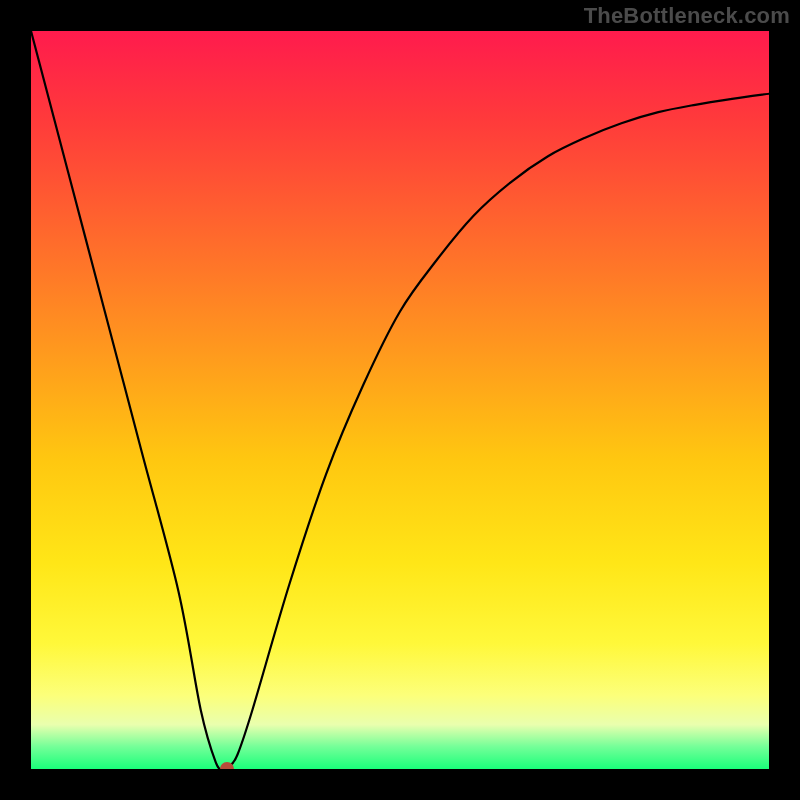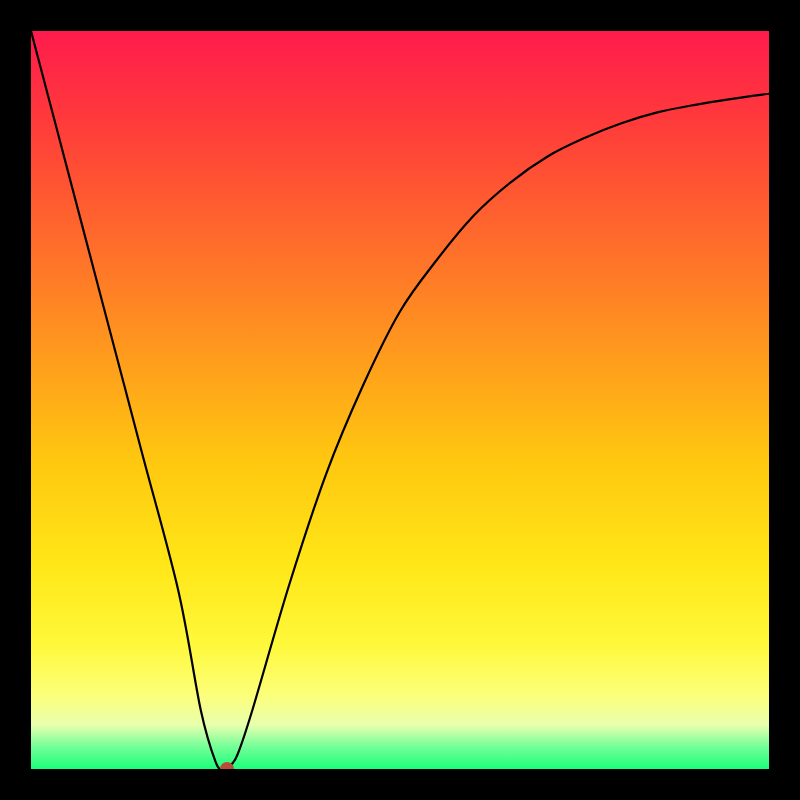--- a/index.html
+++ b/index.html
@@ -73,20 +73,21 @@
     border-radius: 50%;
     background: #b84c3a;
     transform: translate(-50%, -50%);
   }
 </style>
 </head>
 <body>
 
 <div class="frame">
 
+  <div class="watermark">TheBottleneck.com</div>
 
   <div class="plot-area">
     <div class="gradient"></div>
 
     <svg class="curve" viewBox="0 0 738 738" preserveAspectRatio="none">
       <path d="M 0.00 0.00 C 6.15 23.37, 24.60 93.48, 36.90 140.22 C 49.20 186.96, 61.50 233.70, 73.80 280.44 C 86.10 327.18, 98.40 373.92, 110.70 420.66 C 123.00 467.40, 137.76 517.83, 147.60 560.88 C 157.44 603.93, 163.59 650.67, 169.74 678.96 C 175.89 707.25, 180.81 720.78, 184.50 730.62 C 188.19 740.46, 189.42 737.38, 191.88 738.00 C 194.34 738.62, 196.80 736.77, 199.26 734.31 C 201.72 731.85, 202.95 732.47, 206.64 723.24 C 210.33 714.01, 212.79 707.25, 221.40 678.96 C 230.01 650.67, 246.00 592.86, 258.30 553.50 C 270.60 514.14, 282.90 476.01, 295.20 442.80 C 307.50 409.59, 319.80 381.30, 332.10 354.24 C 344.40 327.18, 356.70 301.35, 369.00 280.44 C 381.30 259.53, 393.60 244.77, 405.90 228.78 C 418.20 212.79, 430.50 197.42, 442.80 184.50 C 455.10 171.58, 467.40 161.13, 479.70 151.29 C 492.00 141.45, 504.30 132.84, 516.60 125.46 C 528.90 118.08, 541.20 112.55, 553.50 107.01 C 565.80 101.47, 578.10 96.56, 590.40 92.25 C 602.70 87.94, 615.00 84.25, 627.30 81.18 C 639.60 78.10, 651.90 76.01, 664.20 73.80 C 676.50 71.59, 688.80 69.74, 701.10 67.90 C 713.40 66.05, 731.85 63.59, 738.00 62.73"></path>
     </svg>
 
     <div class="min-dot" style="left: 195.57px; top: 738px; background: rgb(184, 76, 58);"></div>
   </div>

